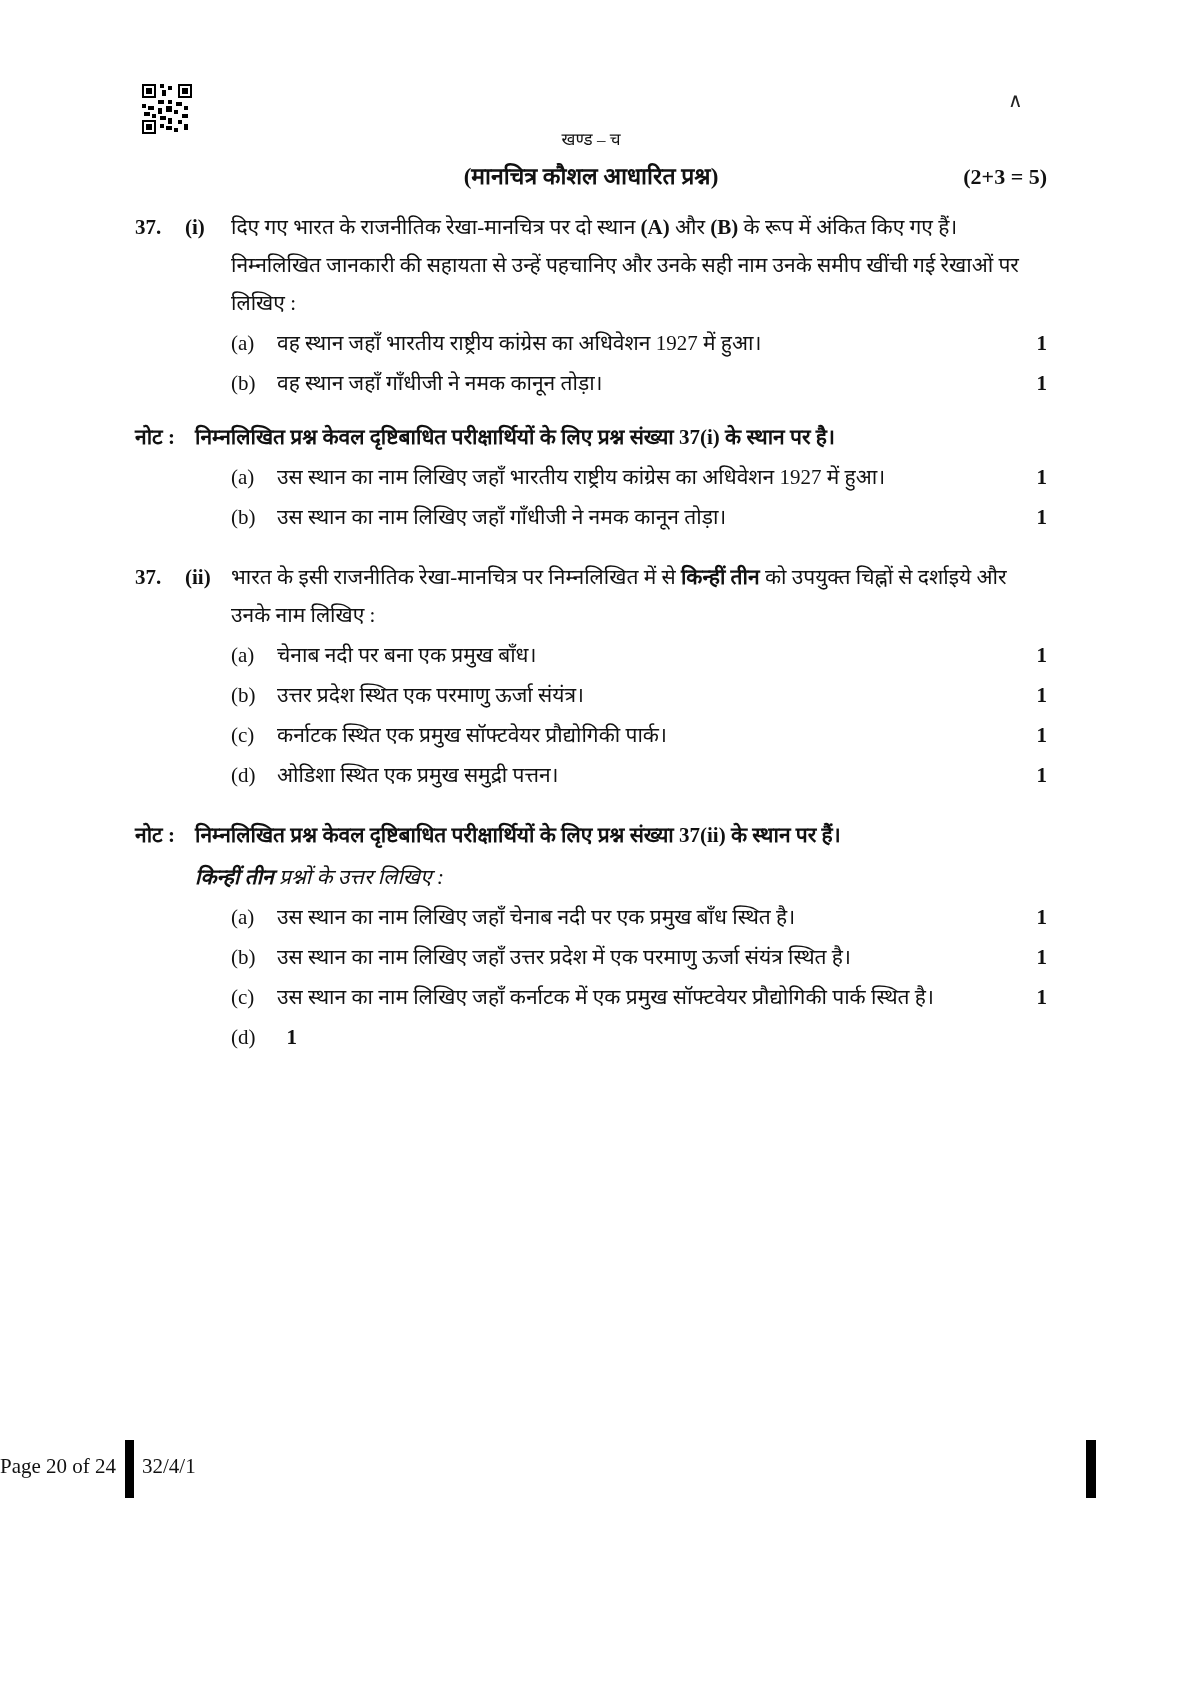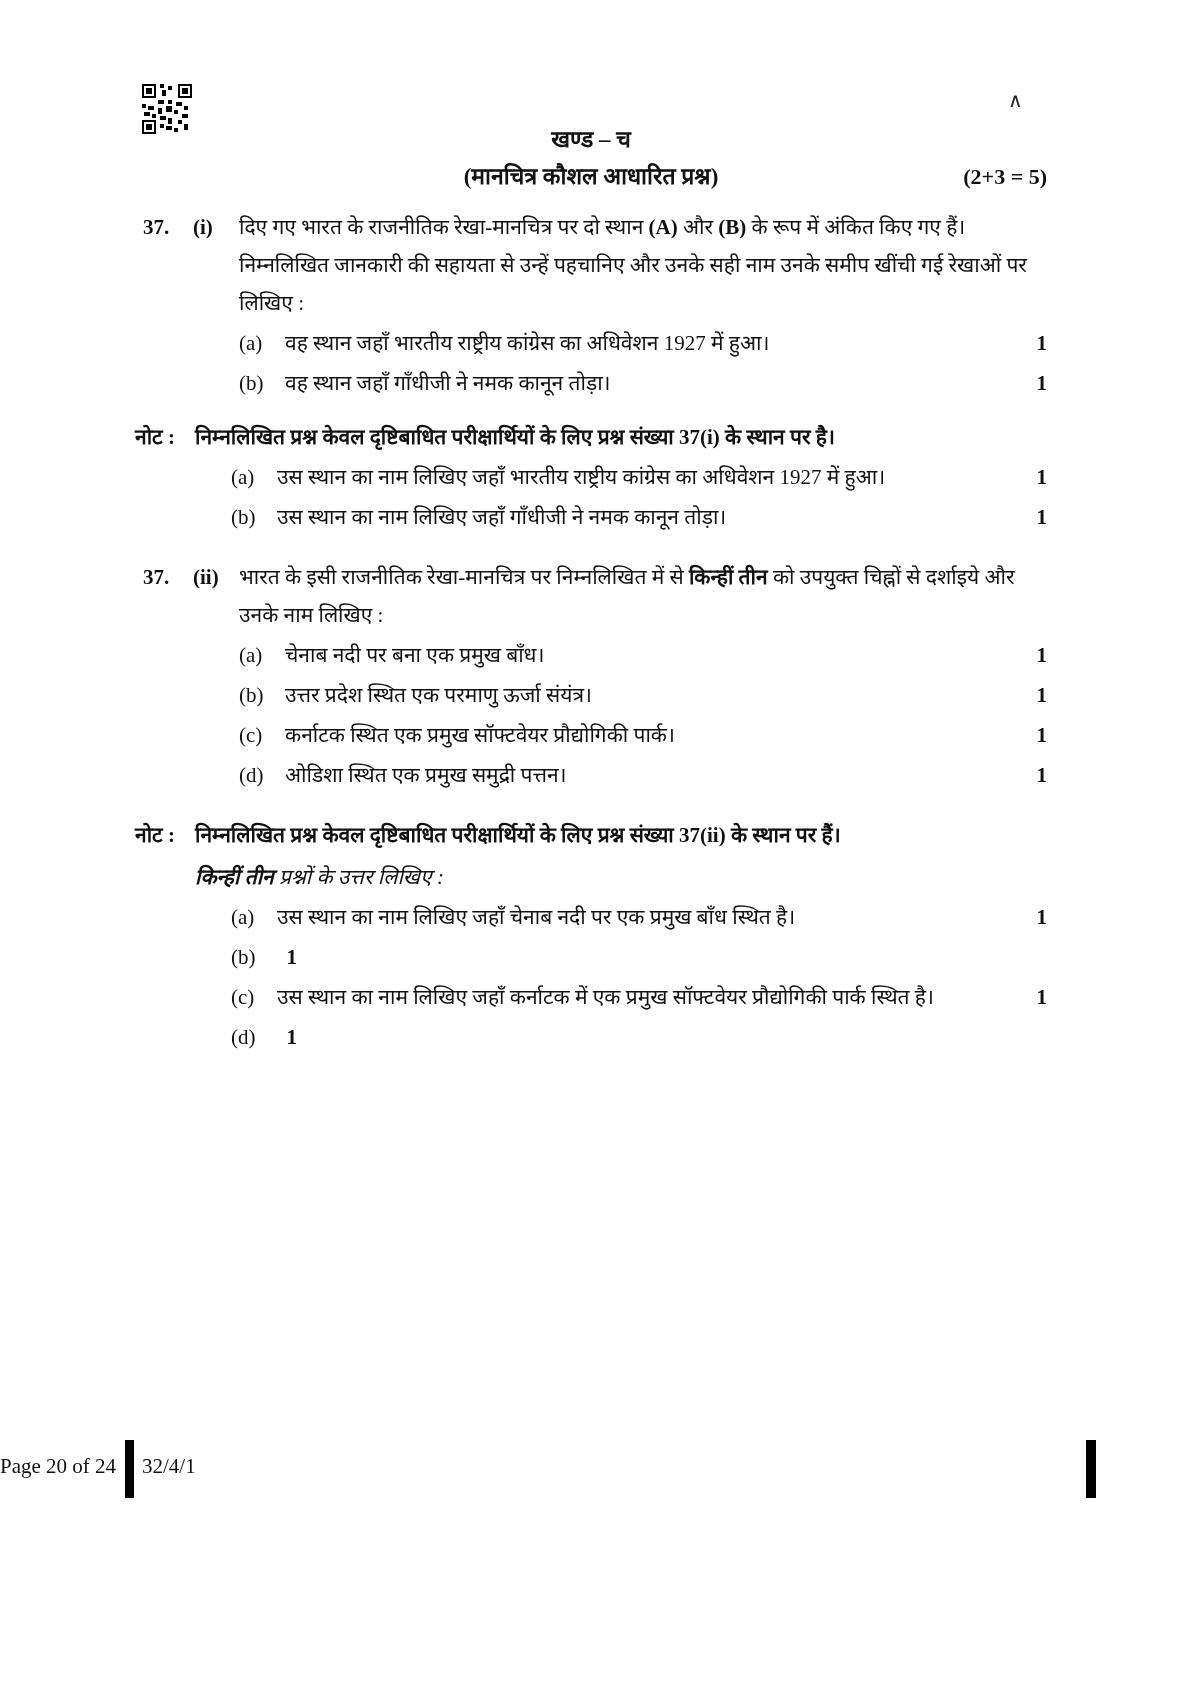--- a/index.html
+++ b/index.html
@@ -33,22 +33,22 @@
     position: absolute;
     left: 135px;
     top: 122px;
     width: 912px; 
     font-size: 21px;
     line-height: 38px;
   }
   .bold { font-weight: bold; }
 
   .section-title {
-    font-size: 23px;
-    font-weight: bold;
+    font-size: 17px;
+    font-weight: normal;
     text-align: center;
     line-height: 36px;
   }
 
   .subtitle-row {
     position: relative;
     line-height: 38px;
   }
   .subtitle-row .subtitle {
     text-align: center;
@@ -56,21 +56,21 @@
     font-size: 23px;
   }
   .subtitle-row .marks-total {
     position: absolute;
     right: 0;
     top: 0;
     font-weight: bold;
     font-size: 22px;
   }
 
-  .qblock { margin-top: 12px; margin-left: 8px; }
+  .qblock { margin-top: 12px; }
 
   .qhead {
     display: flex;
     align-items: flex-start;
   }
   .qnum {
     width: 50px;
     flex: 0 0 50px;
     font-weight: bold;
   }
@@ -287,20 +287,21 @@
     <div class="items">
       <div class="item">
         <span class="spacer"></span>
         <span class="ilabel">(a)</span>
         <span class="itext">उस स्थान का नाम लिखिए जहाँ चेनाब नदी पर एक प्रमुख बाँध स्थित है।</span>
         <span class="imark">1</span>
       </div>
       <div class="item">
         <span class="spacer"></span>
         <span class="ilabel">(b)</span>
+        <span class="itext">उस स्थान का नाम लिखिए जहाँ उत्तर प्रदेश में एक परमाणु ऊर्जा संयंत्र स्थित है।</span>
         <span class="imark">1</span>
       </div>
       <div class="item">
         <span class="spacer"></span>
         <span class="ilabel">(c)</span>
         <span class="itext">उस स्थान का नाम लिखिए जहाँ कर्नाटक में एक प्रमुख सॉफ्टवेयर प्रौद्योगिकी पार्क स्थित है।</span>
         <span class="imark">1</span>
       </div>
       <div class="item">
         <span class="spacer"></span>

